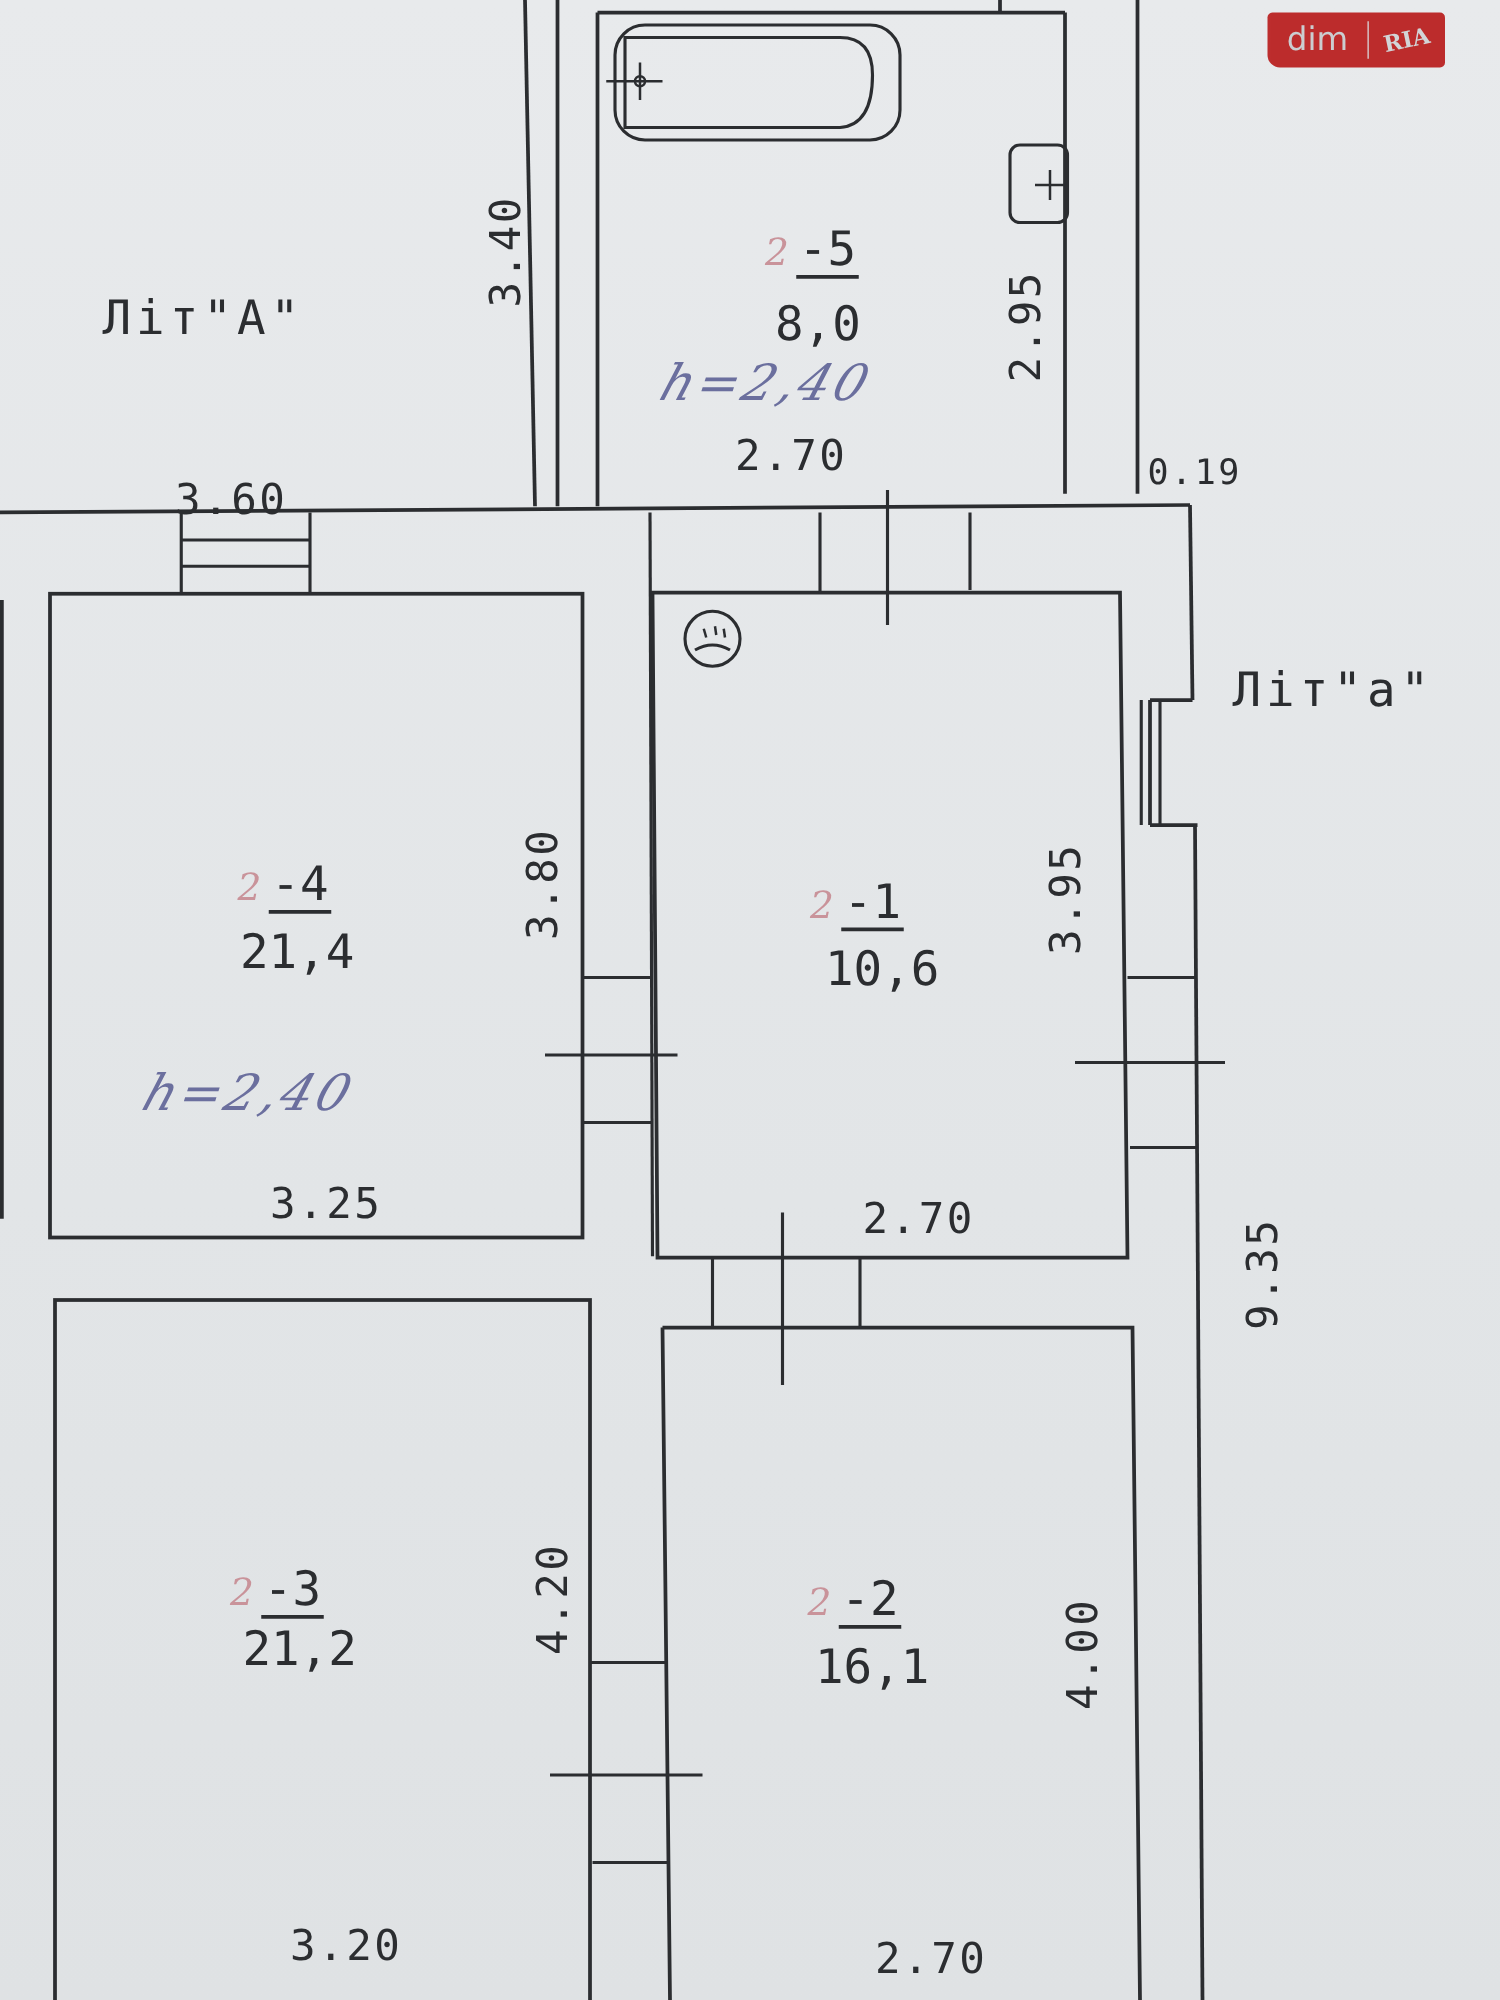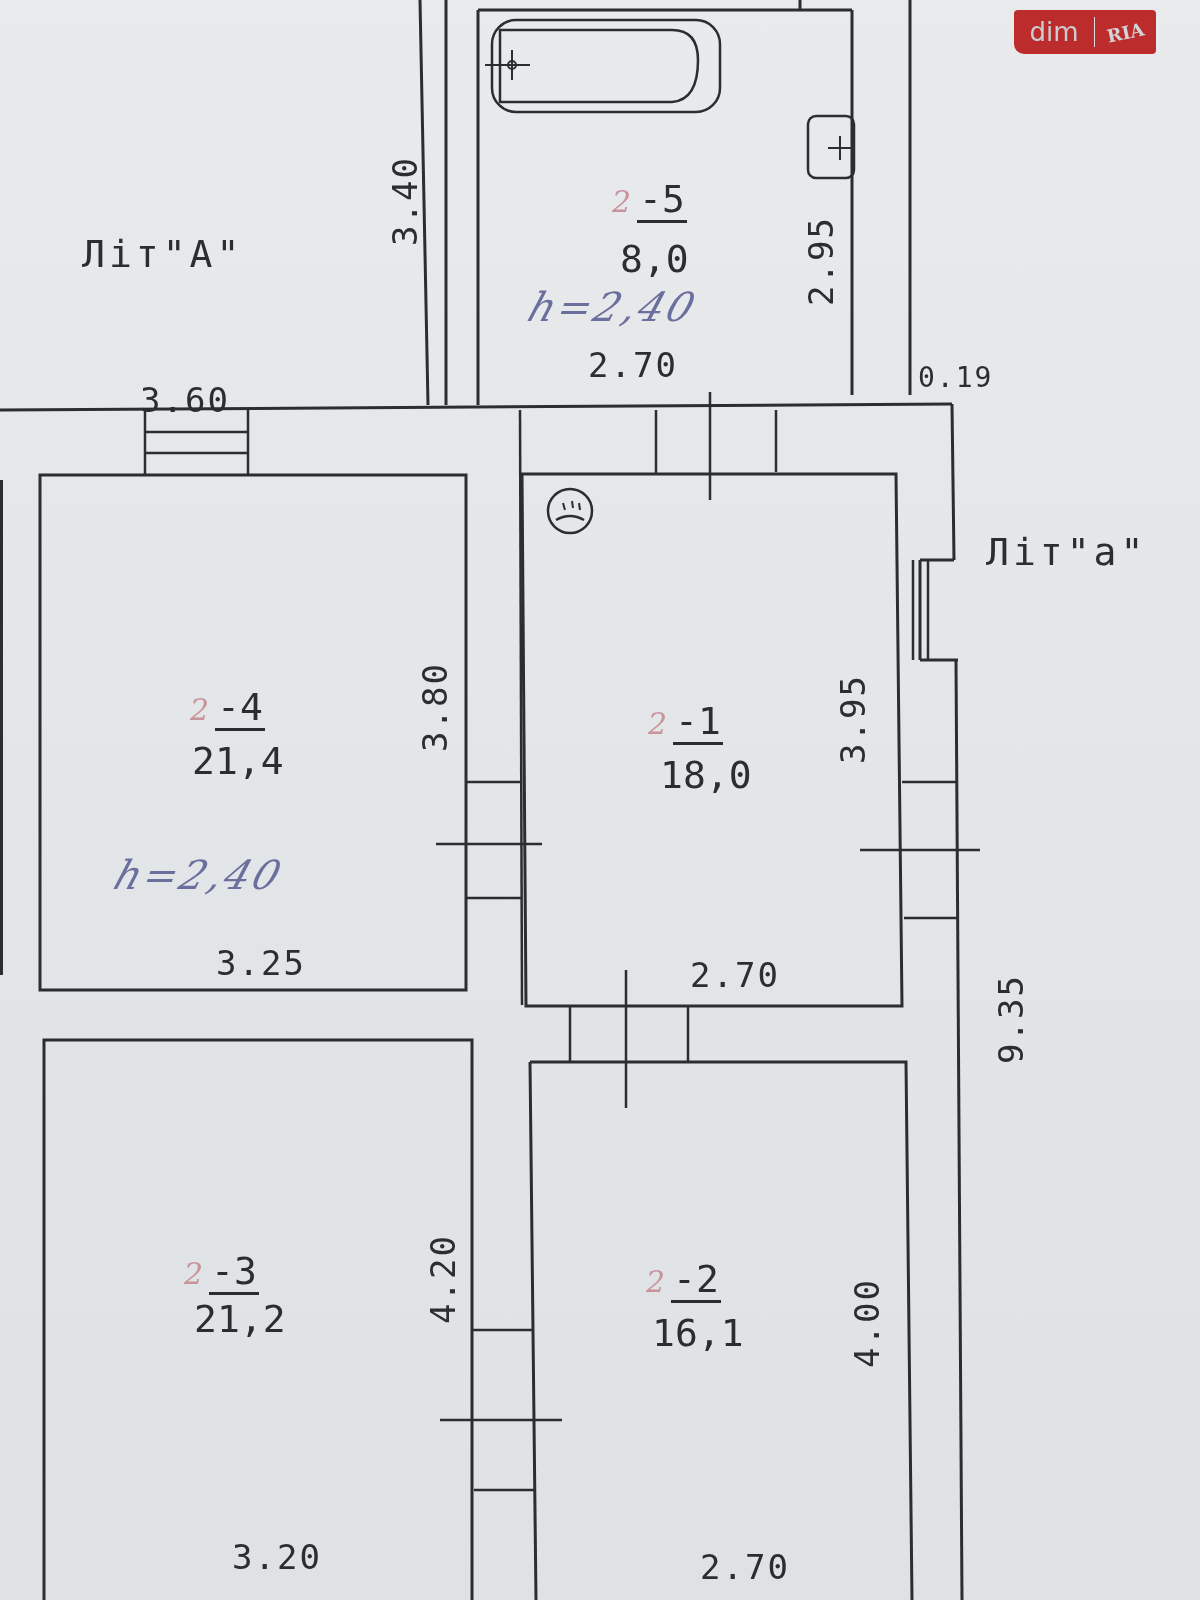--- a/index.html
+++ b/index.html
@@ -147,21 +147,21 @@
 
 <div class="room-num" style="left:190px;top:688px;">
   <span class="red">2</span><span class="nbar">-4</span>
 </div>
 <div class="room-area" style="left:192px;top:742px;">21,4</div>
 <div class="hand" style="left:116px;top:852px;">h=2,40</div>
 
 <div class="room-num" style="left:648px;top:702px;">
   <span class="red">2</span><span class="nbar">-1</span>
 </div>
-<div class="room-area" style="left:660px;top:756px;">18,0</div>
+<div class="room-area" style="left:660px;top:756px;">10,6</div>
 
 <div class="room-num" style="left:184px;top:1252px;">
   <span class="red">2</span><span class="nbar">-3</span>
 </div>
 <div class="room-area" style="left:194px;top:1300px;">21,2</div>
 
 <div class="room-num" style="left:646px;top:1260px;">
   <span class="red">2</span><span class="nbar">-2</span>
 </div>
 <div class="room-area" style="left:652px;top:1314px;">16,1</div>

